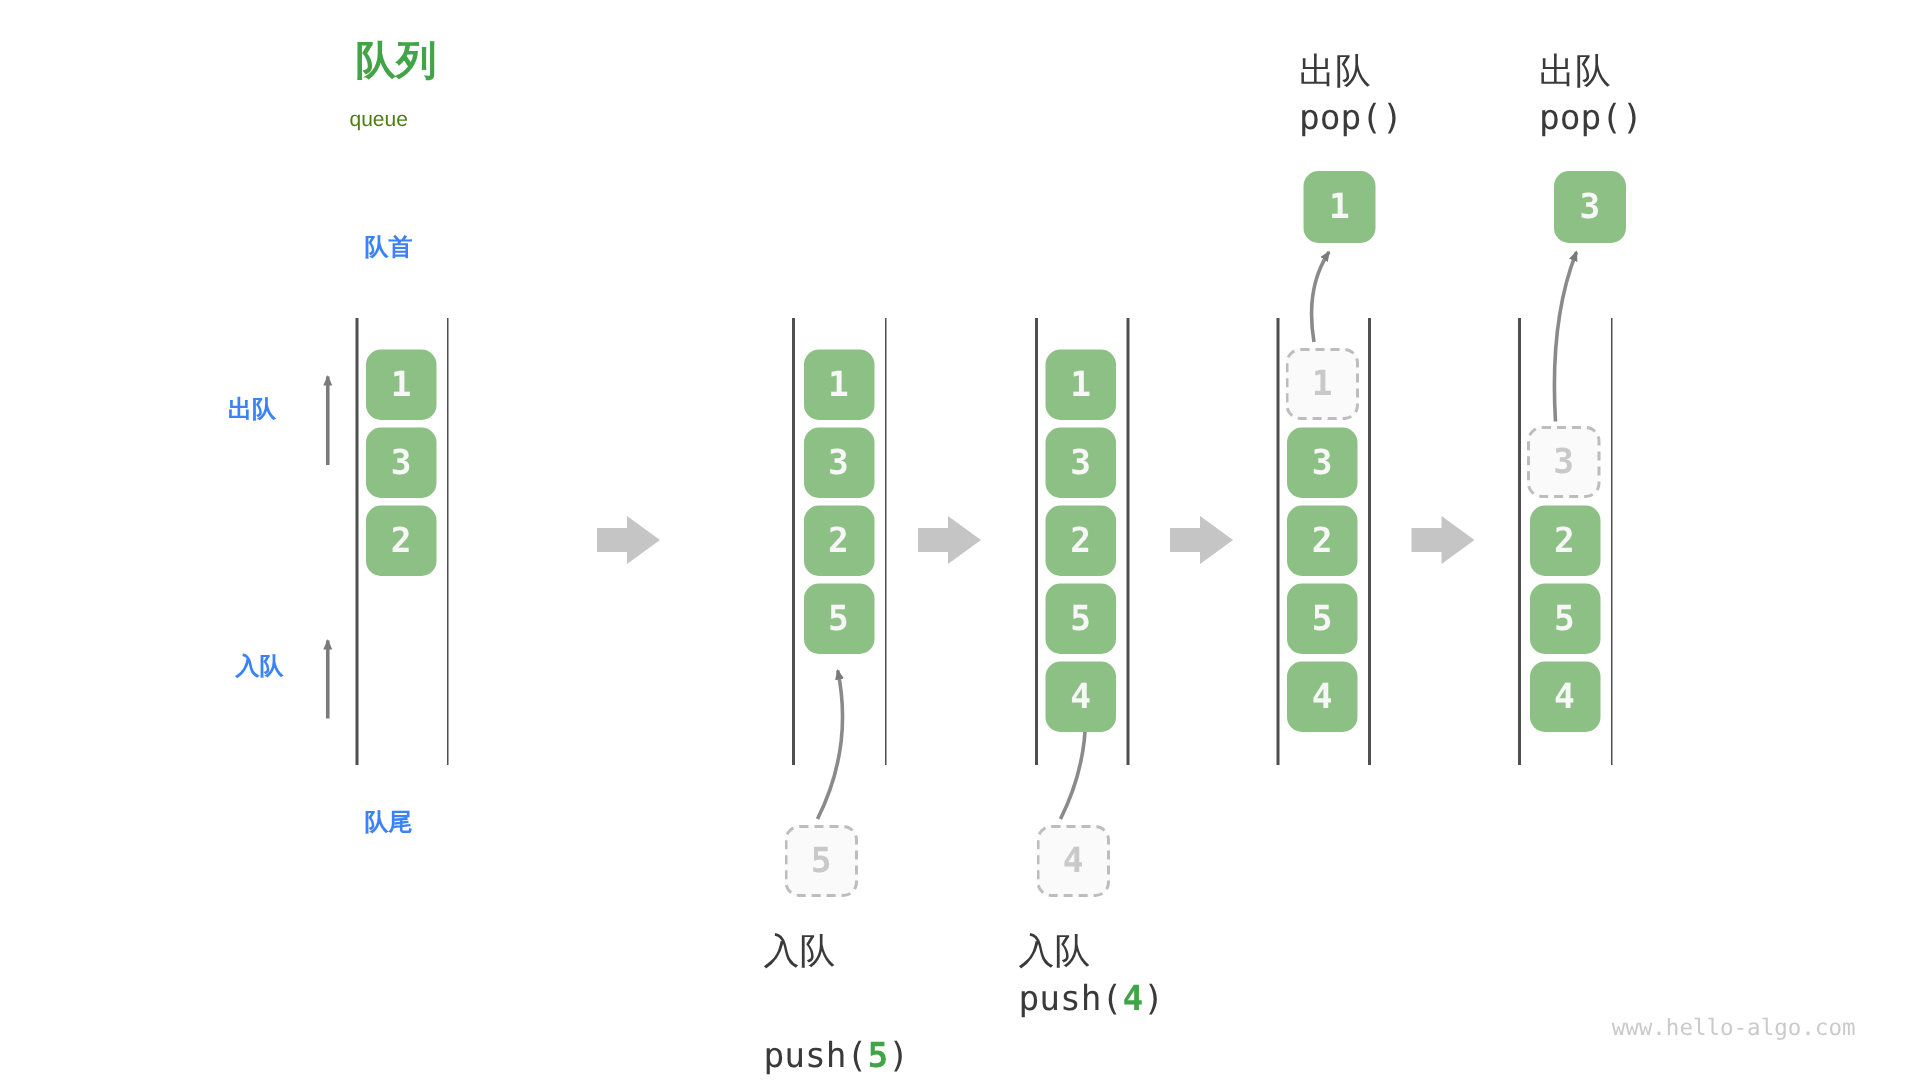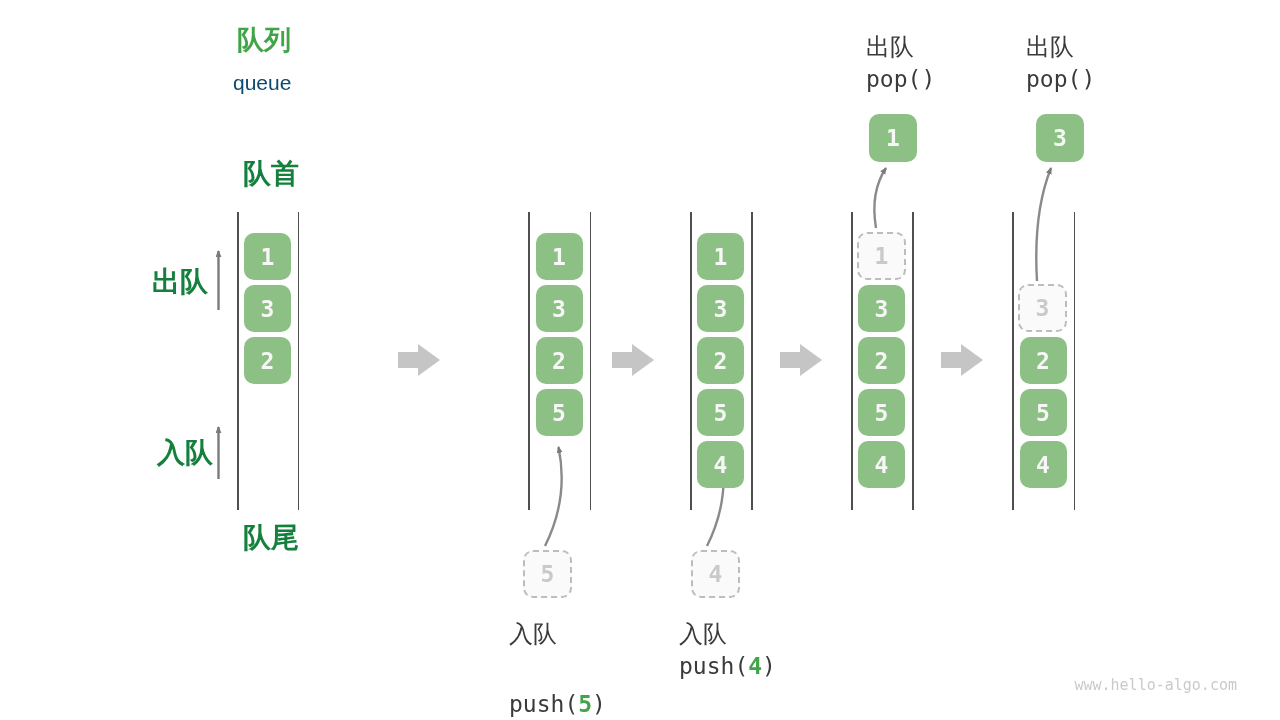--- a/index.html
+++ b/index.html
@@ -3,25 +3,25 @@
 <meta charset="utf-8">
 <style>
   html,body{margin:0;padding:0;background:#ffffff;}
   *{box-sizing:border-box;}
   .canvas{
     position:relative;width:1280px;height:720px;background:#ffffff;overflow:hidden;
     font-family:"Liberation Sans",sans-serif;color:#3d3d3d;
   }
   .overlay{position:absolute;left:0;top:0;pointer-events:none;}
   .lbl{position:absolute;white-space:nowrap;}
-  .cjk-bold{font-weight:700;font-size:28px;color:#15803d;}
+  .cjk-bold{font-weight:700;font-size:16px;color:#3b82f6;}
   .cjk{font-weight:400;font-size:24px;color:#3a3a3a;}
   .mono{font-family:"DejaVu Sans Mono","Liberation Mono",monospace;font-size:23px;color:#3a3a3a;}
   .title-zh{font-size:27px;font-weight:700;color:#41A548;}
-  .title-en{font-size:21px;color:#0c4a6e;}
+  .title-en{font-size:14px;color:#4d7c0f;}
   .rail{position:absolute;top:212px;width:1.5px;height:298px;background:#4f4f4f;}
   .cell{
     position:absolute;width:47px;height:47px;border-radius:10px;
     display:flex;align-items:center;justify-content:center;
     font-family:"DejaVu Sans Mono","Liberation Mono",monospace;
     font-size:23px;font-weight:600;
   }
   .green{background:#8DC084;color:#F7F7F7;}
   .ghost{background:#FAFAFA;border:2.5px dashed #BDBDBD;color:#C9C9C9;width:49px;height:48px;}
   .accent{color:#41A548;font-weight:700;}
@@ -51,21 +51,21 @@
     <path d="M 707 546 Q 731 498 720.5 447" stroke="#8A8A8A" stroke-width="2.4" fill="none" marker-end="url(#ah)"></path>
 
     <path d="M 876 228 Q 870 192 886 168" stroke="#8A8A8A" stroke-width="2.4" fill="none" marker-end="url(#ah)"></path>
     <path d="M 1037 281 Q 1033 213 1051 168" stroke="#8A8A8A" stroke-width="2.4" fill="none" marker-end="url(#ah)"></path>
   </svg>
 
   <div class="lbl title-zh" style="left:237px;top:22px">队列</div>
   <div class="lbl title-en" style="left:233px;top:71px">queue</div>
 
   <div class="lbl cjk-bold" style="left:243px;top:155px">队首</div>
-  <div class="lbl cjk-bold" style="left:243px;top:519px">队尾</div>
+  <div class="lbl cjk-bold" style="left:243px;top:538px">队尾</div>
 
   <div class="lbl cjk-bold" style="left:152px;top:263px">出队</div>
   <div class="lbl cjk-bold" style="left:157px;top:434px">入队</div>
 
   <div class="rail" style="left:237px"></div>
   <div class="rail" style="left:297.5px"></div>
   <div class="rail" style="left:528px"></div>
   <div class="rail" style="left:589.5px"></div>
   <div class="rail" style="left:690px"></div>
   <div class="rail" style="left:751px"></div>

